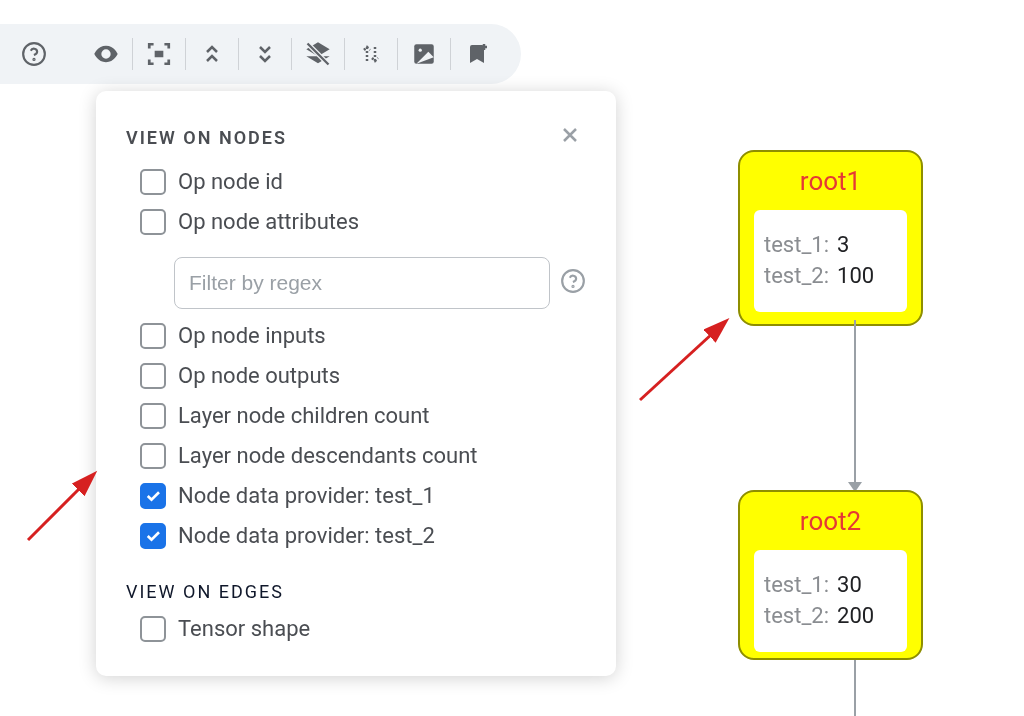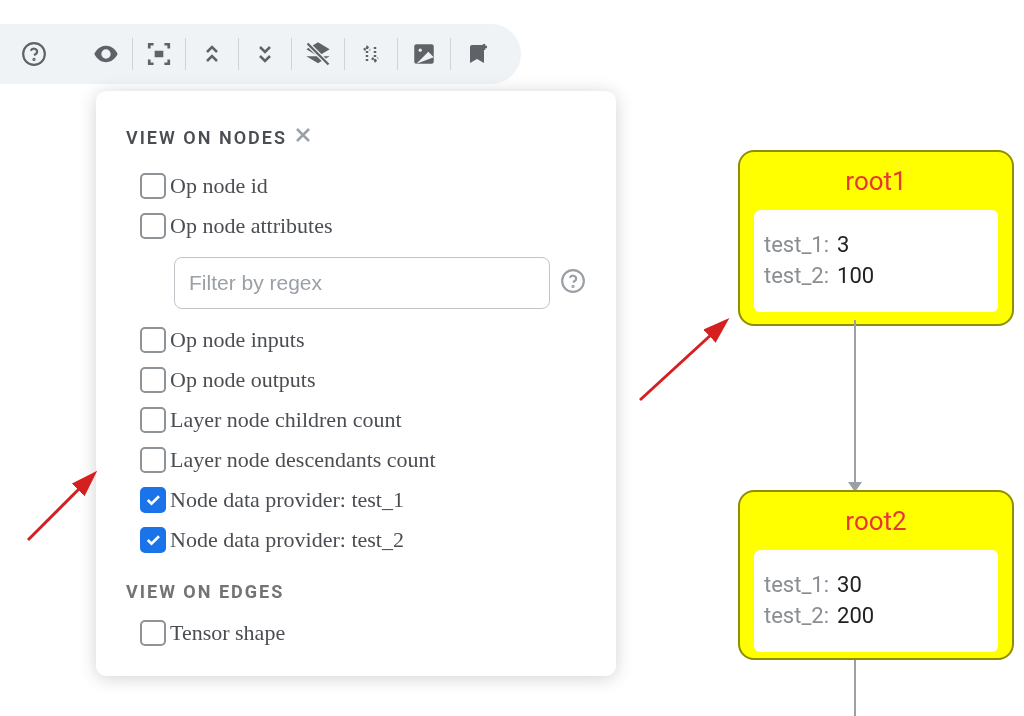--- a/index.html
+++ b/index.html
@@ -46,20 +46,21 @@
       top: 91px;
       left: 96px;
       width: 520px;
       background: #fff;
       border-radius: 10px;
       box-shadow: 0 2px 18px rgba(0,0,0,0.18);
       padding: 28px 30px 26px 30px;
     }
     .panel-header {
       display: flex;
+      justify-content: space-between;
       align-items: center;
       margin-bottom: 14px;
     }
     .panel-title {
       font-size: 18px;
       font-weight: 600;
       letter-spacing: 2px;
       color: #4a4d52;
     }
     .close-icon {
@@ -68,25 +69,23 @@
       padding: 4px;
     }
     .option-list {
       display: flex;
       flex-direction: column;
       gap: 6px;
       padding-left: 14px;
     }
     .option-row {
       display: flex;
-      align-items: center;
-      gap: 4px;
+      gap: 12px;
       min-height: 34px;
       cursor: pointer;
-      font-family: Liberation Serif, serif;
     }
     .checkbox {
       width: 26px;
       height: 26px;
       border: 2px solid #8e9398;
       border-radius: 5px;
       flex-shrink: 0;
       display: flex;
       align-items: center;
       justify-content: center;
@@ -122,29 +121,29 @@
     }
     .filter-input::placeholder {
       color: #9aa0a6;
     }
     .help-small {
       color: #9aa0a6;
       cursor: pointer;
     }
     .section-title-edges {
       font-size: 18px;
-      font-weight: 700;
+      font-weight: 400;
       letter-spacing: 2px;
-      color: #737373;
+      color: #0f172a;
       margin: 24px 0 14px 0;
     }
     
     .graph-node {
       position: absolute;
-      width: 276px;
+      width: 185px;
       background: #ffff00;
       border: 2px solid #8e8e00;
       border-radius: 16px;
       padding: 14px 14px 12px 14px;
     }
     .node1 { top: 150px; left: 738px; }
     .node2 { top: 490px; left: 738px; height: 170px; }
     .node-title {
       text-align: center;
       font-size: 26px;

